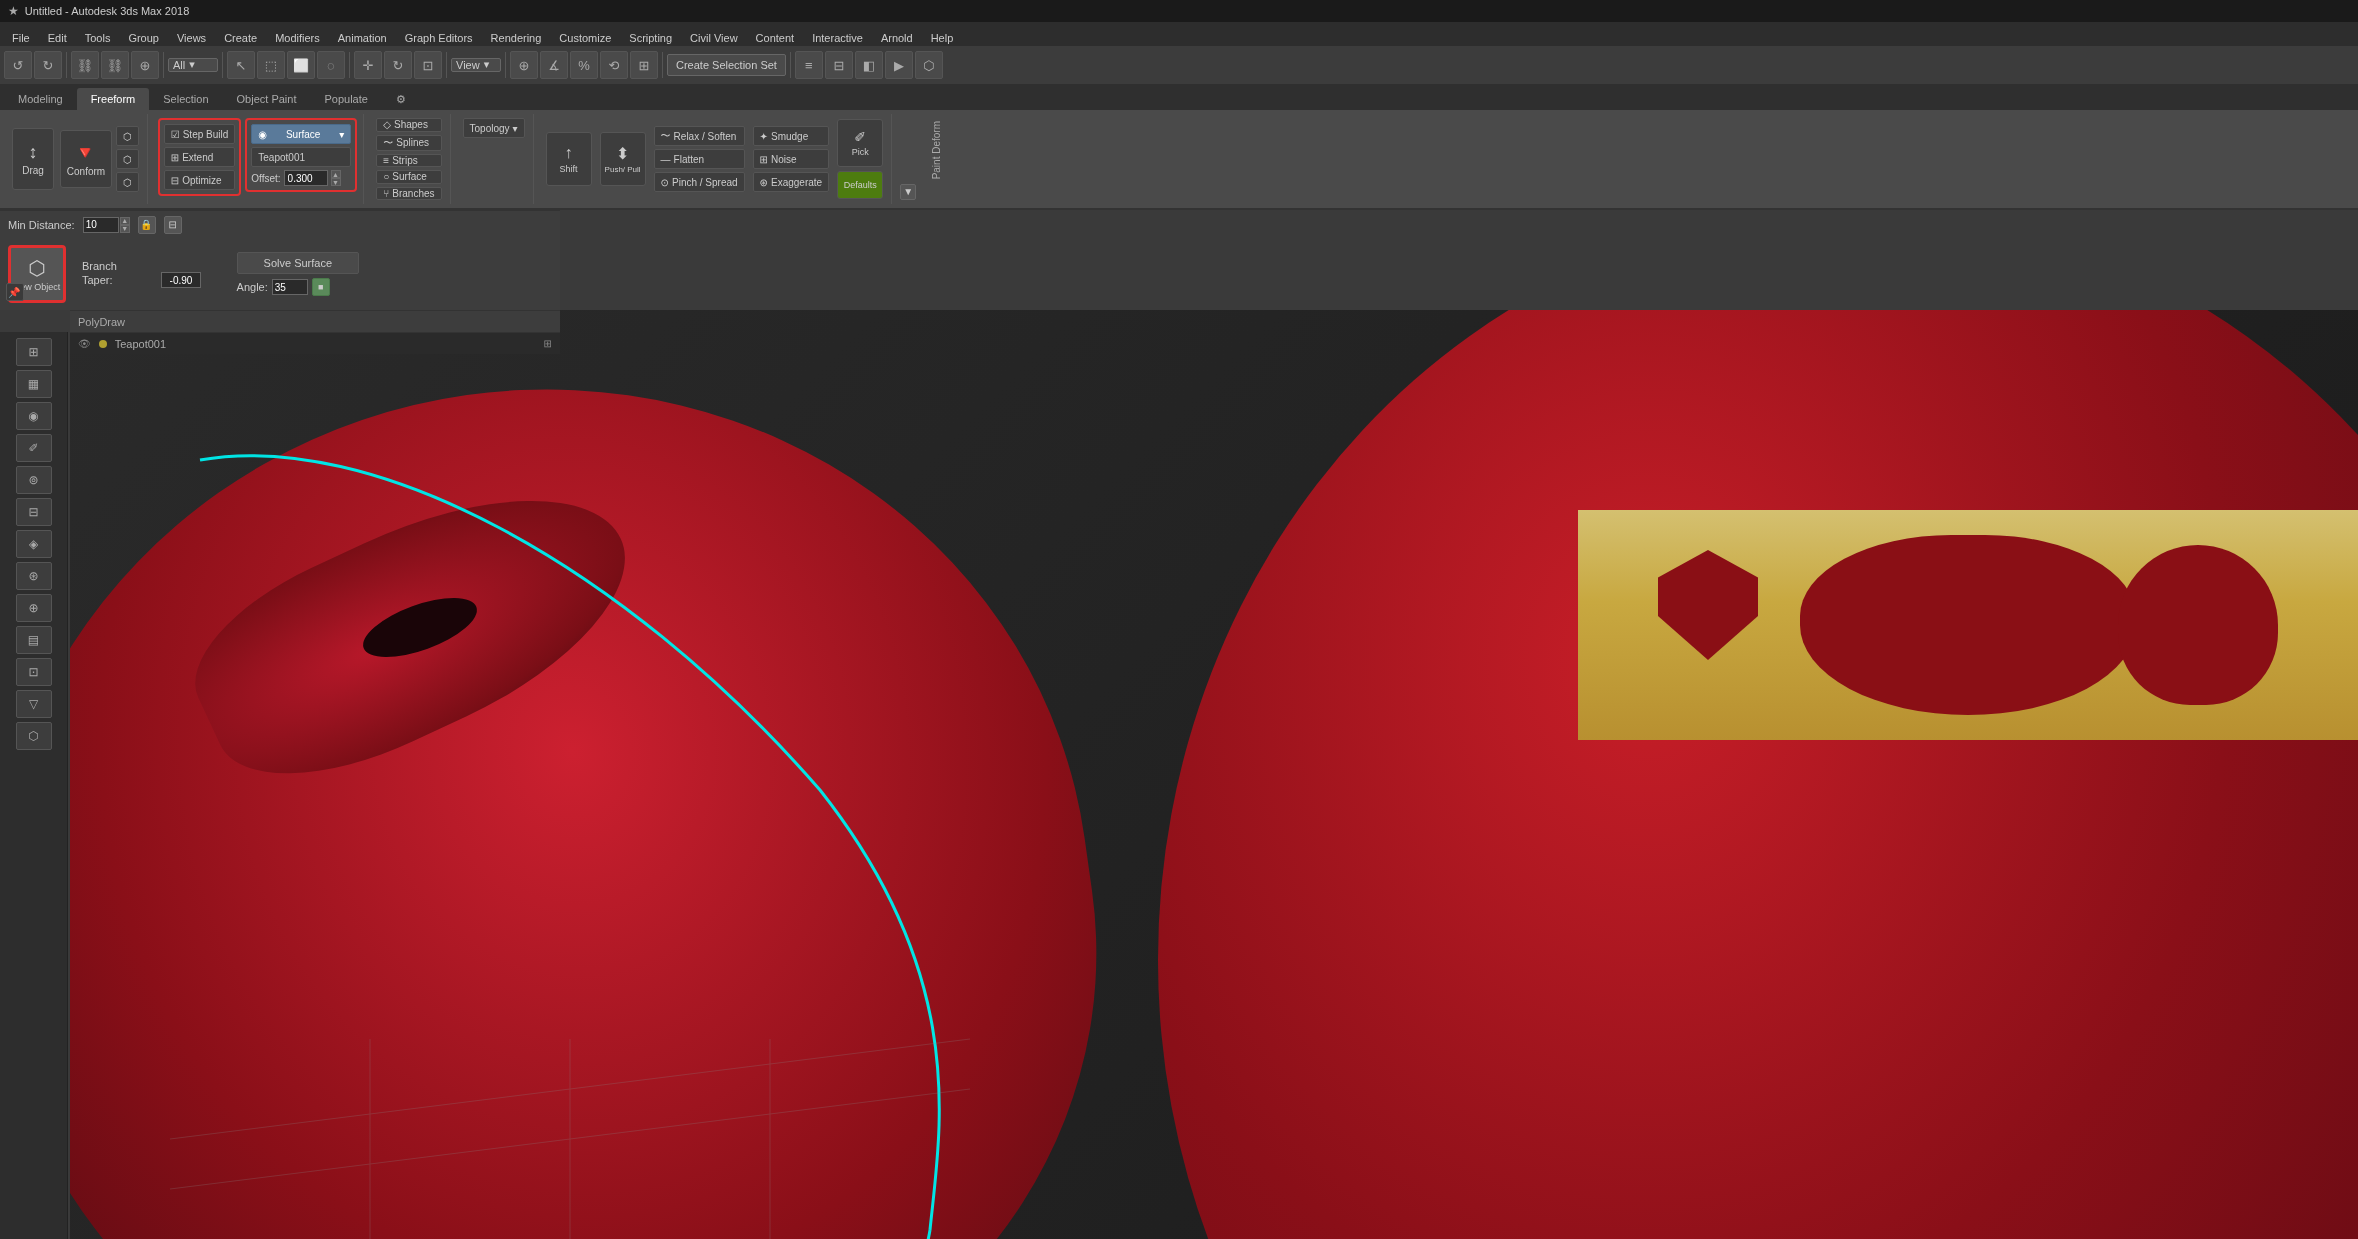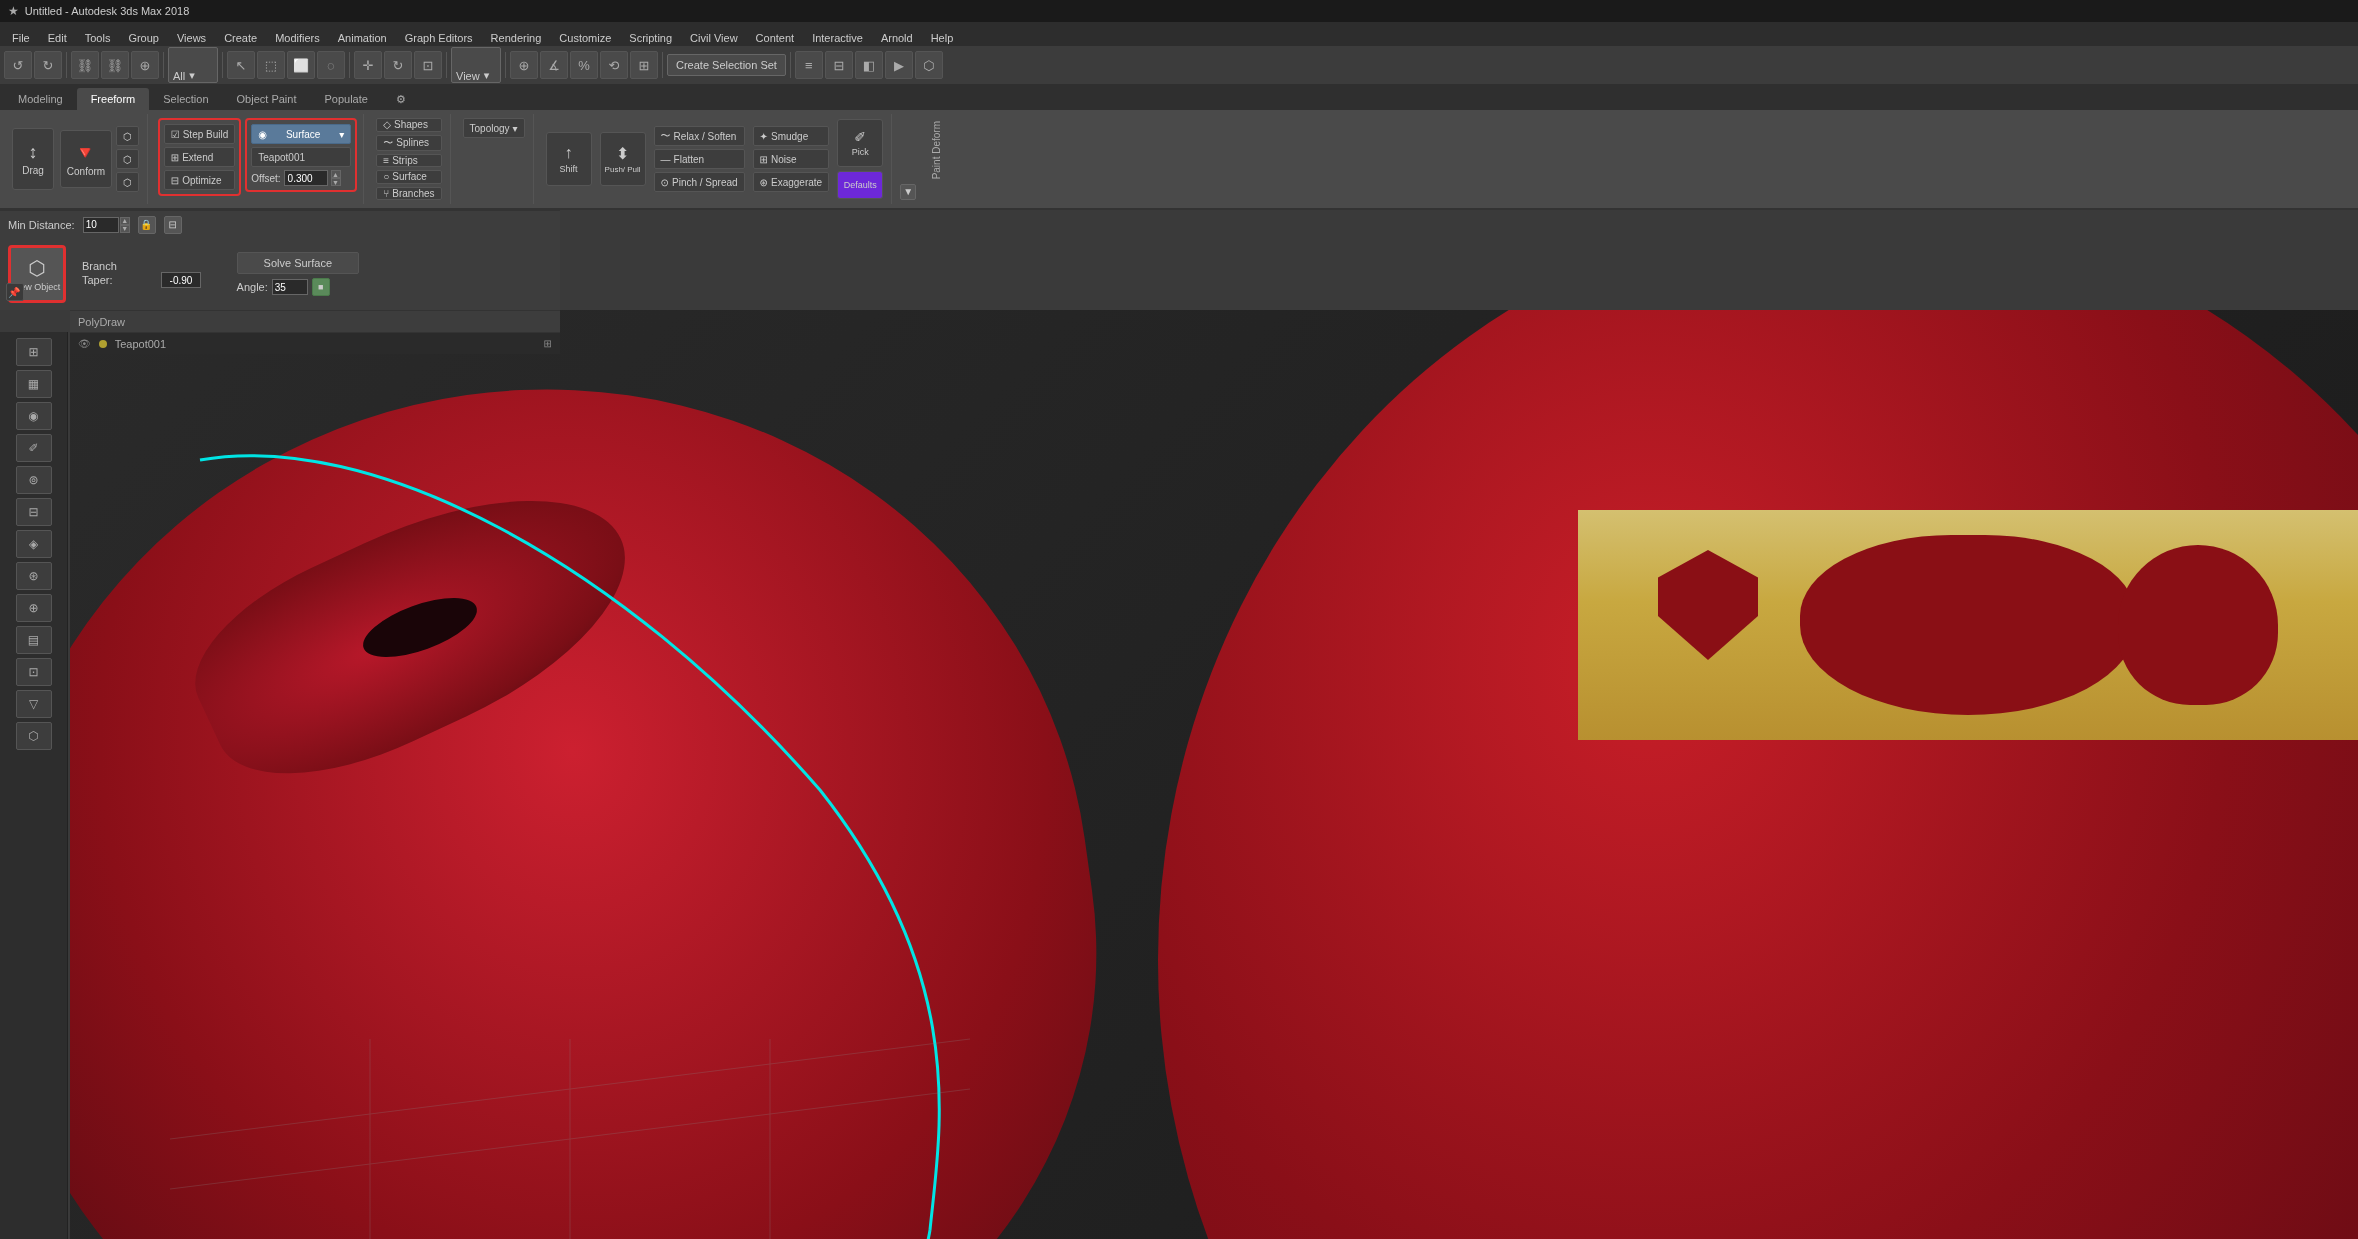--- a/index.html
+++ b/index.html
@@ -72,21 +72,21 @@
       color: #aaa;
       font-size: 13px;
       cursor: pointer;
     }
     .toolbar-separator {
       width: 1px; height: 26px;
       background: #555;
       margin: 0 2px;
     }
     .toolbar-dropdown {
-      height: 36px;
+      height: 14px;
       background: #4a4a4a;
       border: 1px solid #666;
       border-radius: 2px;
       color: #ccc;
       font-size: 11px;
       padding: 0 4px;
       display: flex; align-items: flex-end; gap: 4px;
       cursor: pointer;
       min-width: 50px;
     }
@@ -594,21 +594,21 @@
         <span>⊛</span>
         <span>Exaggerate</span>
       </div>
     </div>
 
     <div style="display:flex; flex-direction:column; align-items:center; gap:4px;">
       <div style="width:46px; height:48px; background:#3d3d3d; border:1px solid #555; border-radius:3px; display:flex; flex-direction:column; align-items:center; justify-content:center; cursor:pointer; gap:2px;">
         <span style="font-size:14px;">✐</span>
         <span style="font-size:9px;">Pick</span>
       </div>
-      <div style="width:46px; height:28px; background:#6d28d9; border:1px solid #555; border-radius:3px; display:flex; align-items:center; justify-content:center; cursor:pointer; font-size:9px;">
+      <div style="width:46px; height:28px; background:#4d7c0f; border:1px solid #555; border-radius:3px; display:flex; align-items:center; justify-content:center; cursor:pointer; font-size:9px;">
         <span>Defaults</span>
       </div>
     </div>
   </div>
 
   <div style="display:flex; flex-direction:column; justify-content:flex-end; padding:4px 4px; gap:2px; min-width:80px;">
     <span style="font-size:10px; color:#aaa; writing-mode:vertical-rl; transform:rotate(180deg); margin:auto;">Paint Deform</span>
     <div style="width:16px; height:16px; background:#555; border:1px solid #666; border-radius:2px; display:flex; align-items:center; justify-content:center; cursor:pointer;">
       <span style="font-size:10px;">▼</span>
     </div>

